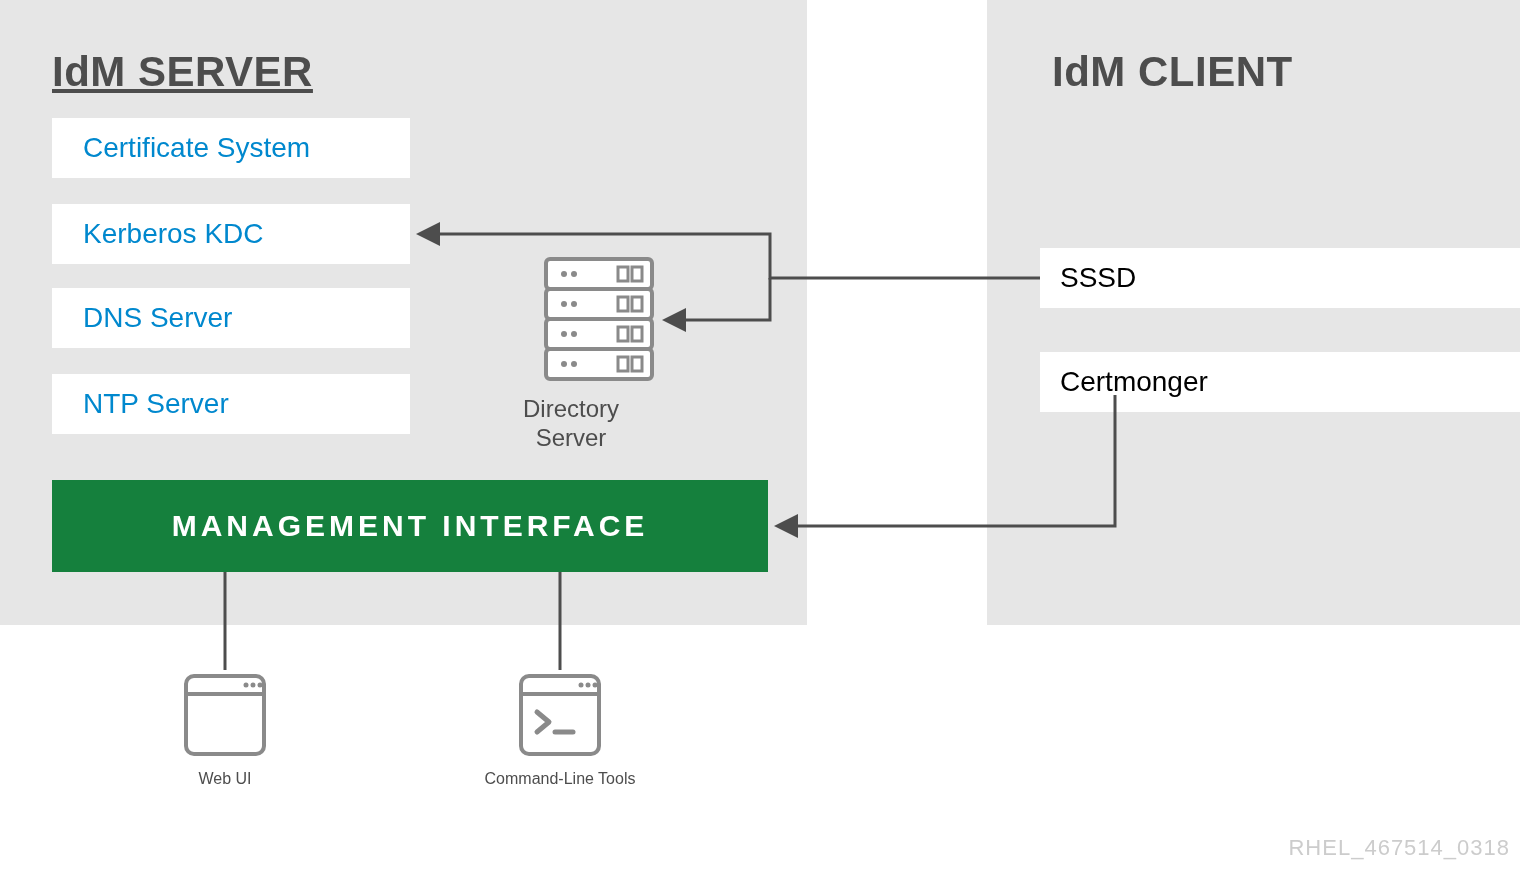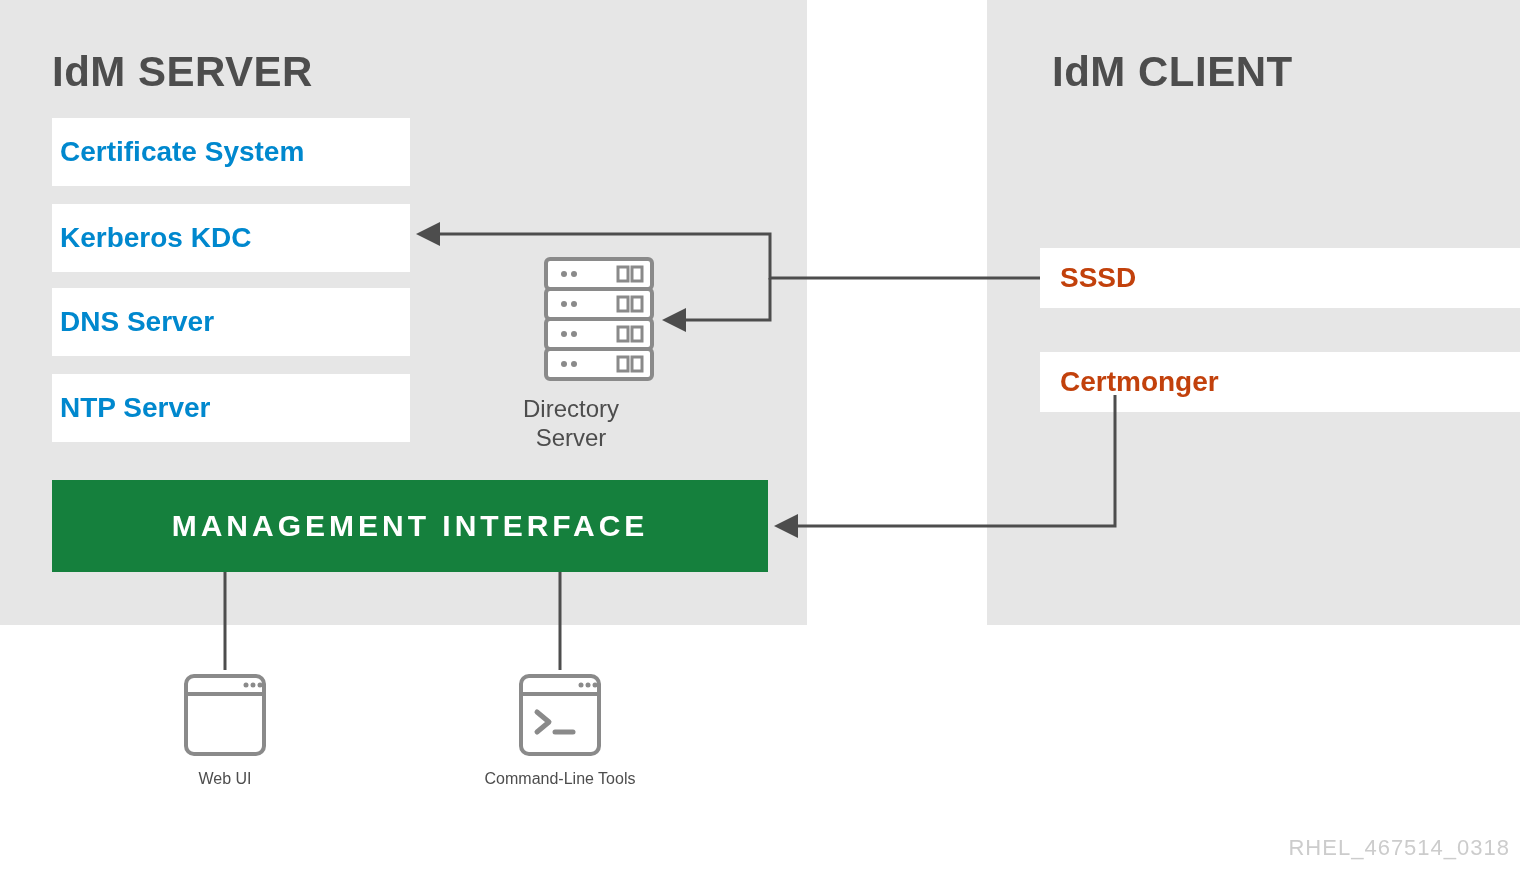--- a/index.html
+++ b/index.html
@@ -3,30 +3,30 @@
 <meta charset="utf-8">
 <style>
   * { margin:0; padding:0; box-sizing:border-box; }
   html, body { width:1520px; height:871px; font-family: "Helvetica Neue", Arial, sans-serif; background:#ffffff; }
   .canvas { position:relative; width:1520px; height:871px; }
 
   .server-panel { position:absolute; left:0; top:0; width:807px; height:625px; background:#e6e6e6; }
   .client-panel { position:absolute; left:987px; top:0; width:533px; height:625px; background:#e6e6e6; }
 
   .panel-title { position:absolute; font-size:42px; font-weight:600; color:#4d4d4d; letter-spacing:0.5px; }
-  .server-title { left:52px; top:48px; }
+  .server-title { left:52px; top:48px;text-decoration:underline; }
   .client-title { left:1040px; top:48px;margin-left:12px; }
 
-  .service-box { position:absolute; width:358px; height:68px; background:#ffffff; display:flex; align-items:center; padding-left:8px; font-size:28px; font-weight:700; color:#0088ce; }
+  .service-box { position:absolute; width:358px; height:60px; background:#ffffff; display:flex; align-items:center; padding-left:31px; font-size:28px; font-weight:400; color:#0088ce; }
   .box-cert  { left:52px; top:118px; }
   .box-kdc   { left:52px; top:204px; }
   .box-dns   { left:52px; top:288px; }
   .box-ntp   { left:52px; top:374px; }
 
-  .client-box { position:absolute; width:480px; height:60px; background:#ffffff; display:flex; align-items:center; padding-left:20px; font-size:28px; font-weight:700; color:#c2410c; }
+  .client-box { position:absolute; width:480px; height:60px; background:#ffffff; display:flex; align-items:center; padding-left:20px; font-size:28px; font-weight:400; color:#000000; }
   .box-sssd { left:1040px; top:248px; }
   .box-certmonger { left:1040px; top:352px; }
 
   .mgmt-bar { position:absolute; left:52px; top:480px; width:716px; height:92px; background:#15803d; display:flex; align-items:center; justify-content:center; font-size:30px; font-weight:600; letter-spacing:4px; color:#ffffff; }
 
   .ds-icon { position:absolute; left:542px; top:255px; width:114px; height:130px; }
   .ds-label { position:absolute; left:491px; top:395px; width:160px; text-align:center; font-size:24px; color:#4d4d4d; line-height:1.2; }
 
   .ui-icon { position:absolute; width:90px; height:90px; }
   .web-icon { left:180px; top:670px; }

